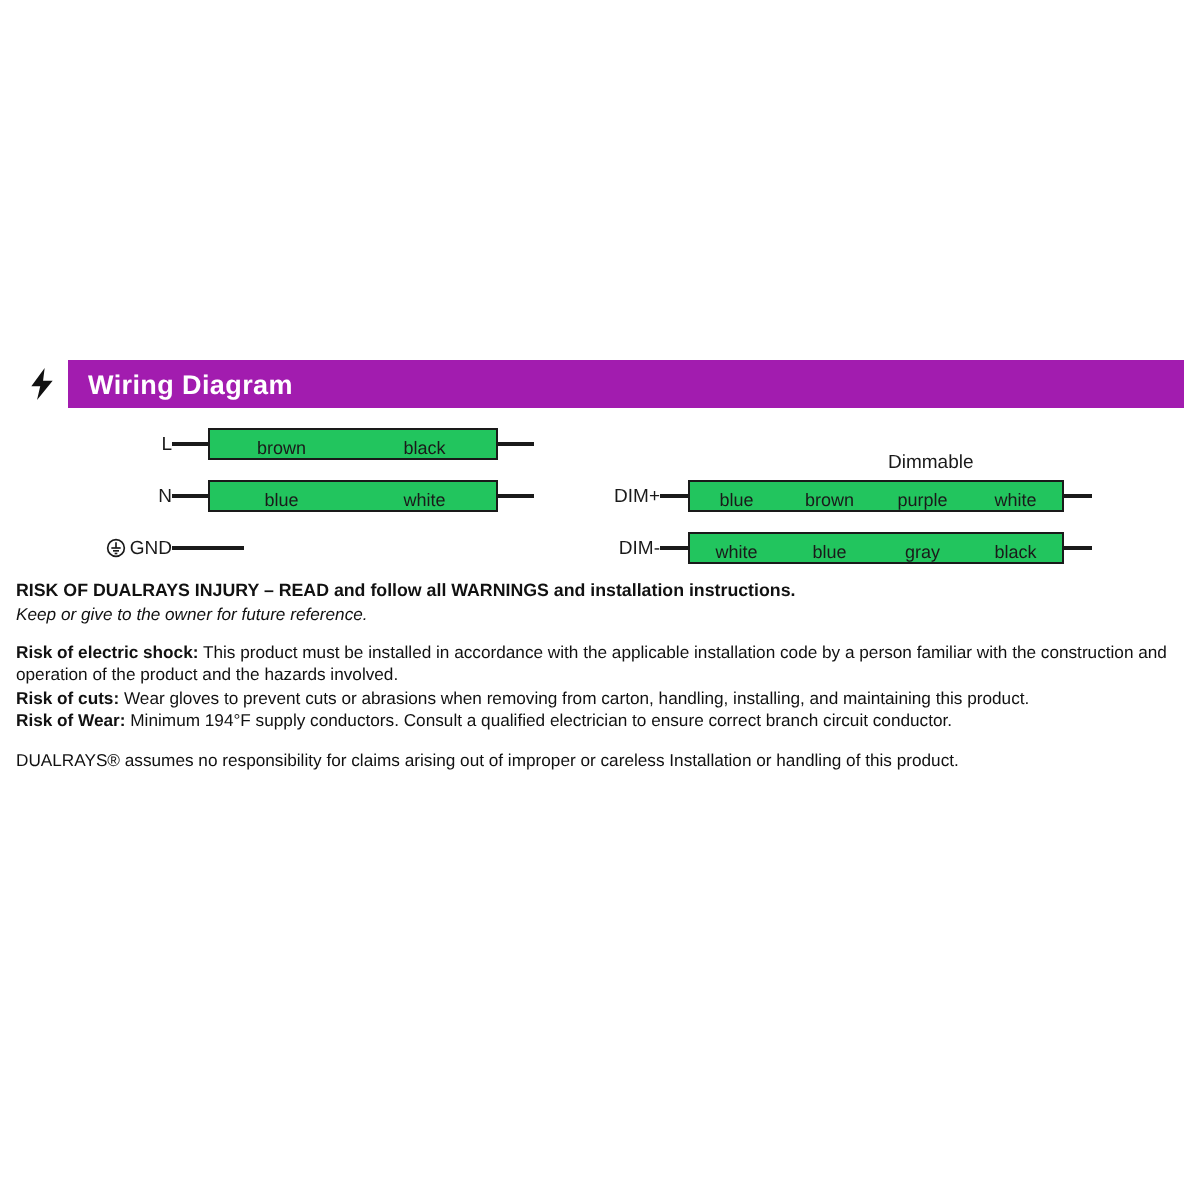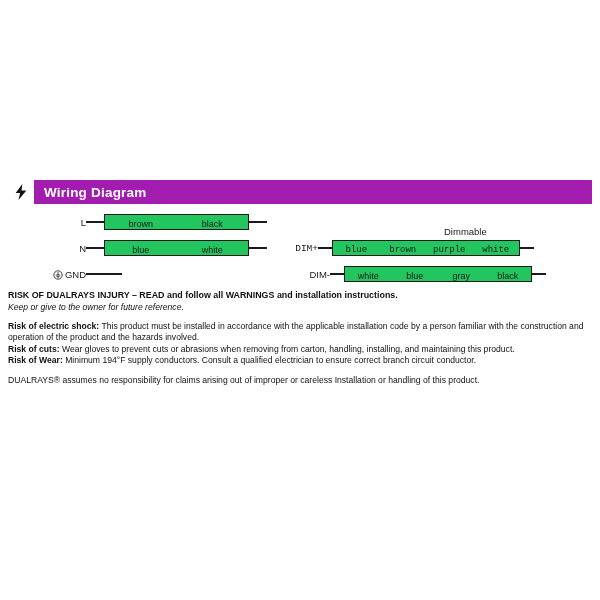--- a/index.html
+++ b/index.html
@@ -177,39 +177,39 @@
         </div>
         <div class="lead" style="width:18px;"></div>
         <div class="wire-box" style="width:145px;">
           <div class="cell">blue</div>
           <div class="cell">white</div>
         </div>
         <div class="lead" style="width:18px;"></div>
       </div>
 
       <div class="row" style="left:0px; top:56px;">
-        <div class="row-label" style="width:78px;align-items:flex-end;">
+        <div class="row-label" style="width:78px;">
           <span class="gnd-symbol">
             <svg viewBox="0 0 12 12" xmlns="http://www.w3.org/2000/svg" aria-hidden="true">
               <circle cx="6" cy="6" r="5" fill="none" stroke="#1a1a1a" stroke-width="1"></circle>
               <line x1="6" y1="2.5" x2="6" y2="6" stroke="#1a1a1a" stroke-width="1"></line>
               <line x1="3.2" y1="6" x2="8.8" y2="6" stroke="#1a1a1a" stroke-width="1"></line>
               <line x1="4.2" y1="7.7" x2="7.8" y2="7.7" stroke="#1a1a1a" stroke-width="1"></line>
               <line x1="5.2" y1="9.3" x2="6.8" y2="9.3" stroke="#1a1a1a" stroke-width="1"></line>
             </svg>
           </span>
           <span>GND</span>
         </div>
         <div class="lead" style="width:18px;"></div>
         <div class="lead" style="width:18px;"></div>
       </div>
 
       <div class="dimmable-label" style="left:392px;">Dimmable</div>
 
-      <div class="row" style="left:270px; top:30px;font-family:Liberation Mono, monospace;">
+      <div class="row" style="left:282px; top:30px;">
         <div class="row-label" style="width:40px;">
           <span>DIM+</span>
         </div>
         <div class="lead" style="width:14px;"></div>
         <div class="wire-box" style="width:188px;">
           <div class="cell">blue</div>
           <div class="cell">brown</div>
           <div class="cell">purple</div>
           <div class="cell">white</div>
         </div>

